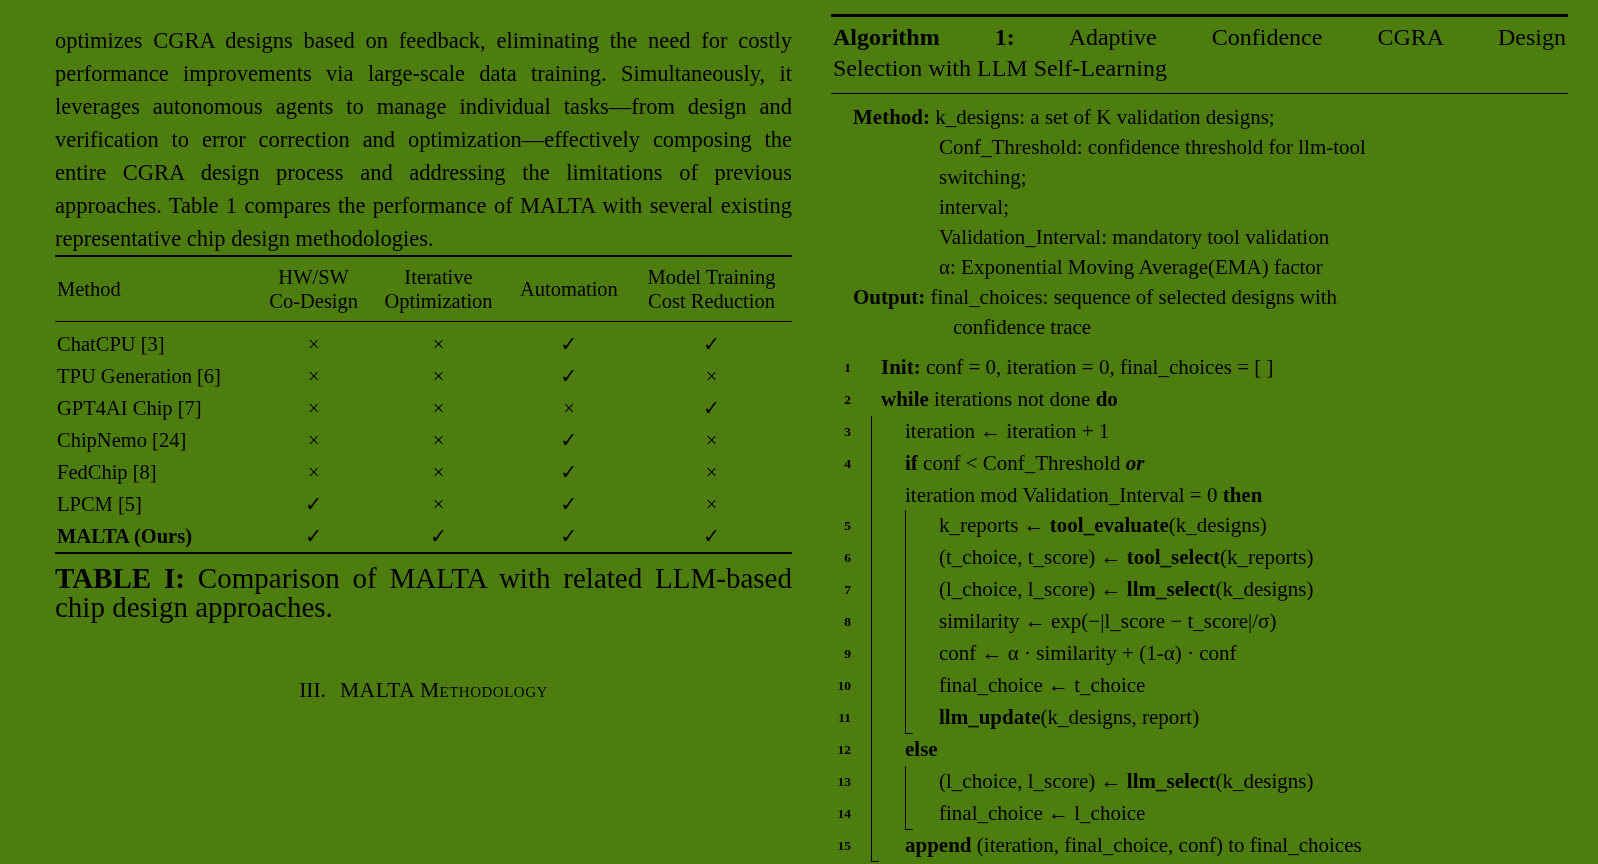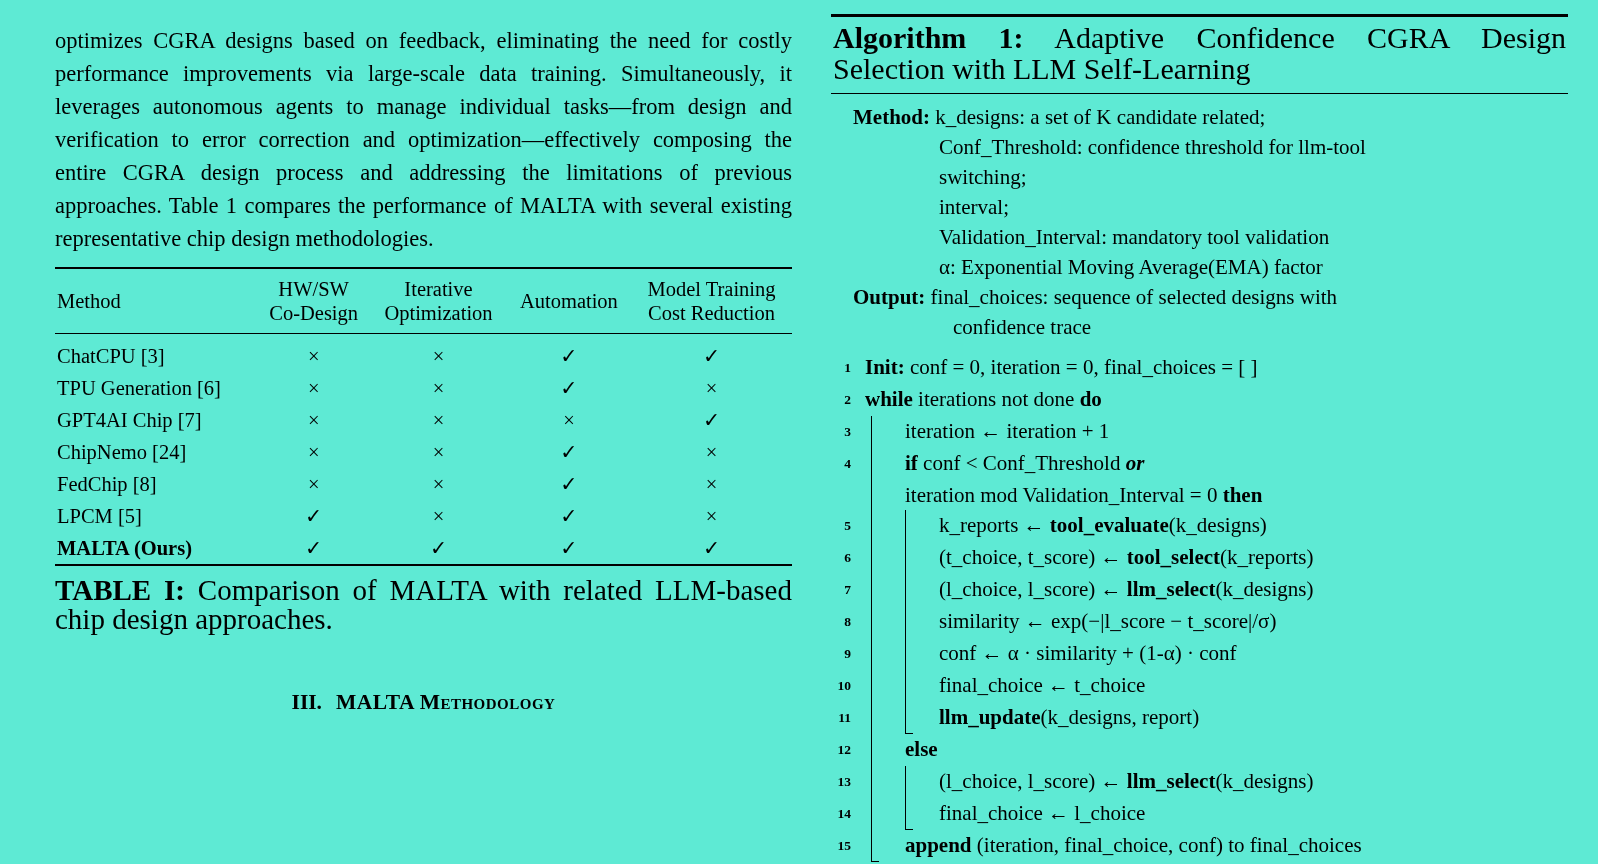--- a/index.html
+++ b/index.html
@@ -1,58 +1,58 @@
 <!DOCTYPE html>
 <html><head>
 <meta charset="utf-8">
 <style>
   *{margin:0;padding:0;box-sizing:border-box}
   html,body{width:1598px;height:864px;overflow:hidden;background:#fff}
   body{font-family:"Liberation Serif","DejaVu Serif",serif;color:#000}
-  .page{position:relative;width:1598px;height:864px;background:#5eead4}
+  .page{position:relative;width:1598px;height:864px;background:#4d7c0f}
 
   
   .col-left{position:absolute;left:55px;top:24px;width:737px}
   .body-par{font-size:22.5px;line-height:33px;text-align:justify}
 
-  .cmp-table{width:100%;border-collapse:collapse;margin-top:12px;
+  .cmp-table{width:100%;border-collapse:collapse;
              border-top:2.5px solid #000;border-bottom:2.5px solid #000;font-size:20.5px}
   .cmp-table thead tr{border-bottom:1.5px solid #000}
   .cmp-table th{font-weight:normal;white-space:pre-line;text-align:center;
                 vertical-align:middle;line-height:24px;padding:8px 2px}
   .cmp-table th.method-col,.cmp-table td.method-col{text-align:left;padding-left:2px}
   .cmp-table td{text-align:center;height:32px;line-height:32px}
   .cmp-table tbody tr:first-child td{padding-top:6px}
   .cmp-table td.bold{font-weight:bold}
 
   .caption{margin-top:10px;font-size:29px;line-height:29px;text-align:justify}
   .cap-label{font-weight:bold}
 
-  .section-heading{margin-top:56px;text-align:center;font-size:21.5px;font-weight:bold}
+  .section-heading{margin-top:56px;text-align:center;font-size:21.5px;font-weight:normal}
   .sec-num{margin-right:14px}
   .sc{font-variant:small-caps;letter-spacing:.5px}
 
   
   .col-right{position:absolute;left:831px;top:14px;width:737px;height:850px;overflow:hidden}
   .alg{font-size:21px}
   .alg-header{border-top:3px solid #000;border-bottom:1.5px solid #000;
-              padding:5px 2px 9px 2px;font-size:30px;line-height:31px}
+              padding:5px 2px 9px 2px;font-size:24px;line-height:31px}
   .alg-title-l1{text-align:justify;text-align-last:justify}
   .alg-io{padding-top:8px;line-height:30px}
   .io-line{min-height:30px}
   .io-ind-0{padding-left:22px}
   .io-ind-1{padding-left:108px}
   .io-ind-2{padding-left:122px}
   .alg-body{margin-top:10px}
   .alg-line{display:flex;align-items:stretch;min-height:30px;line-height:30px}
   .alg-num{flex:none;width:20px;text-align:right;font-size:13.5px;font-weight:bold;line-height:32px}
   .alg-guide{flex:none;width:34px;border-left:1px solid #000;position:relative}
   .alg-num + .alg-guide{margin-left:20px}
   .alg-guide.tick::after{content:"";position:absolute;left:0;bottom:0;width:7px;border-bottom:1px solid #000}
-  .alg-num + .alg-content{margin-left:14px}
+  .alg-num + .alg-content{margin-left:30px}
   .alg-content{white-space:nowrap}
 
   .seg-n{font-style:normal;font-weight:normal}
   .seg-b{font-weight:bold}
   .seg-i{}
   .seg-bi{font-weight:bold;font-style:italic}
 </style>
 </head>
 <body>
 
@@ -137,21 +137,21 @@
   <div class="col-right">
     <div class="alg">
       <div class="alg-header">
         <div class="alg-title-l1">
           <span class="seg-b">Algorithm 1:</span>
           <span>Adaptive Confidence CGRA Design</span>
         </div>
         <div class="alg-title-l2">Selection with LLM Self-Learning</div>
       </div>
       <div class="alg-io">
-          <div class="io-line io-ind-0"><span class="seg-b">Method: </span><span class="seg-i">k_designs</span><span class="seg-n">: a set of K candidate related;</span></div>
+          <div class="io-line io-ind-0"><span class="seg-b">Method: </span><span class="seg-i">k_designs</span><span class="seg-n">: a set of K validation designs;</span></div>
           <div class="io-line io-ind-1"><span class="seg-i">Conf_Threshold</span><span class="seg-n">: confidence threshold for llm-tool</span></div>
           <div class="io-line io-ind-1"><span class="seg-n">switching;</span></div>
           <div class="io-line io-ind-1"><span class="seg-n">interval;</span></div>
           <div class="io-line io-ind-1"><span class="seg-i">Validation_Interval</span><span class="seg-n">: mandatory tool validation</span></div>
           <div class="io-line io-ind-1"><span class="seg-i">α</span><span class="seg-n">: Exponential Moving Average(EMA) factor</span></div>
           <div class="io-line io-ind-0"><span class="seg-b">Output: </span><span class="seg-i">final_choices</span><span class="seg-n">: sequence of selected designs with</span></div>
           <div class="io-line io-ind-2"><span class="seg-n">confidence trace</span></div>
         </div>
       <div class="alg-body">
           <div class="alg-line">

